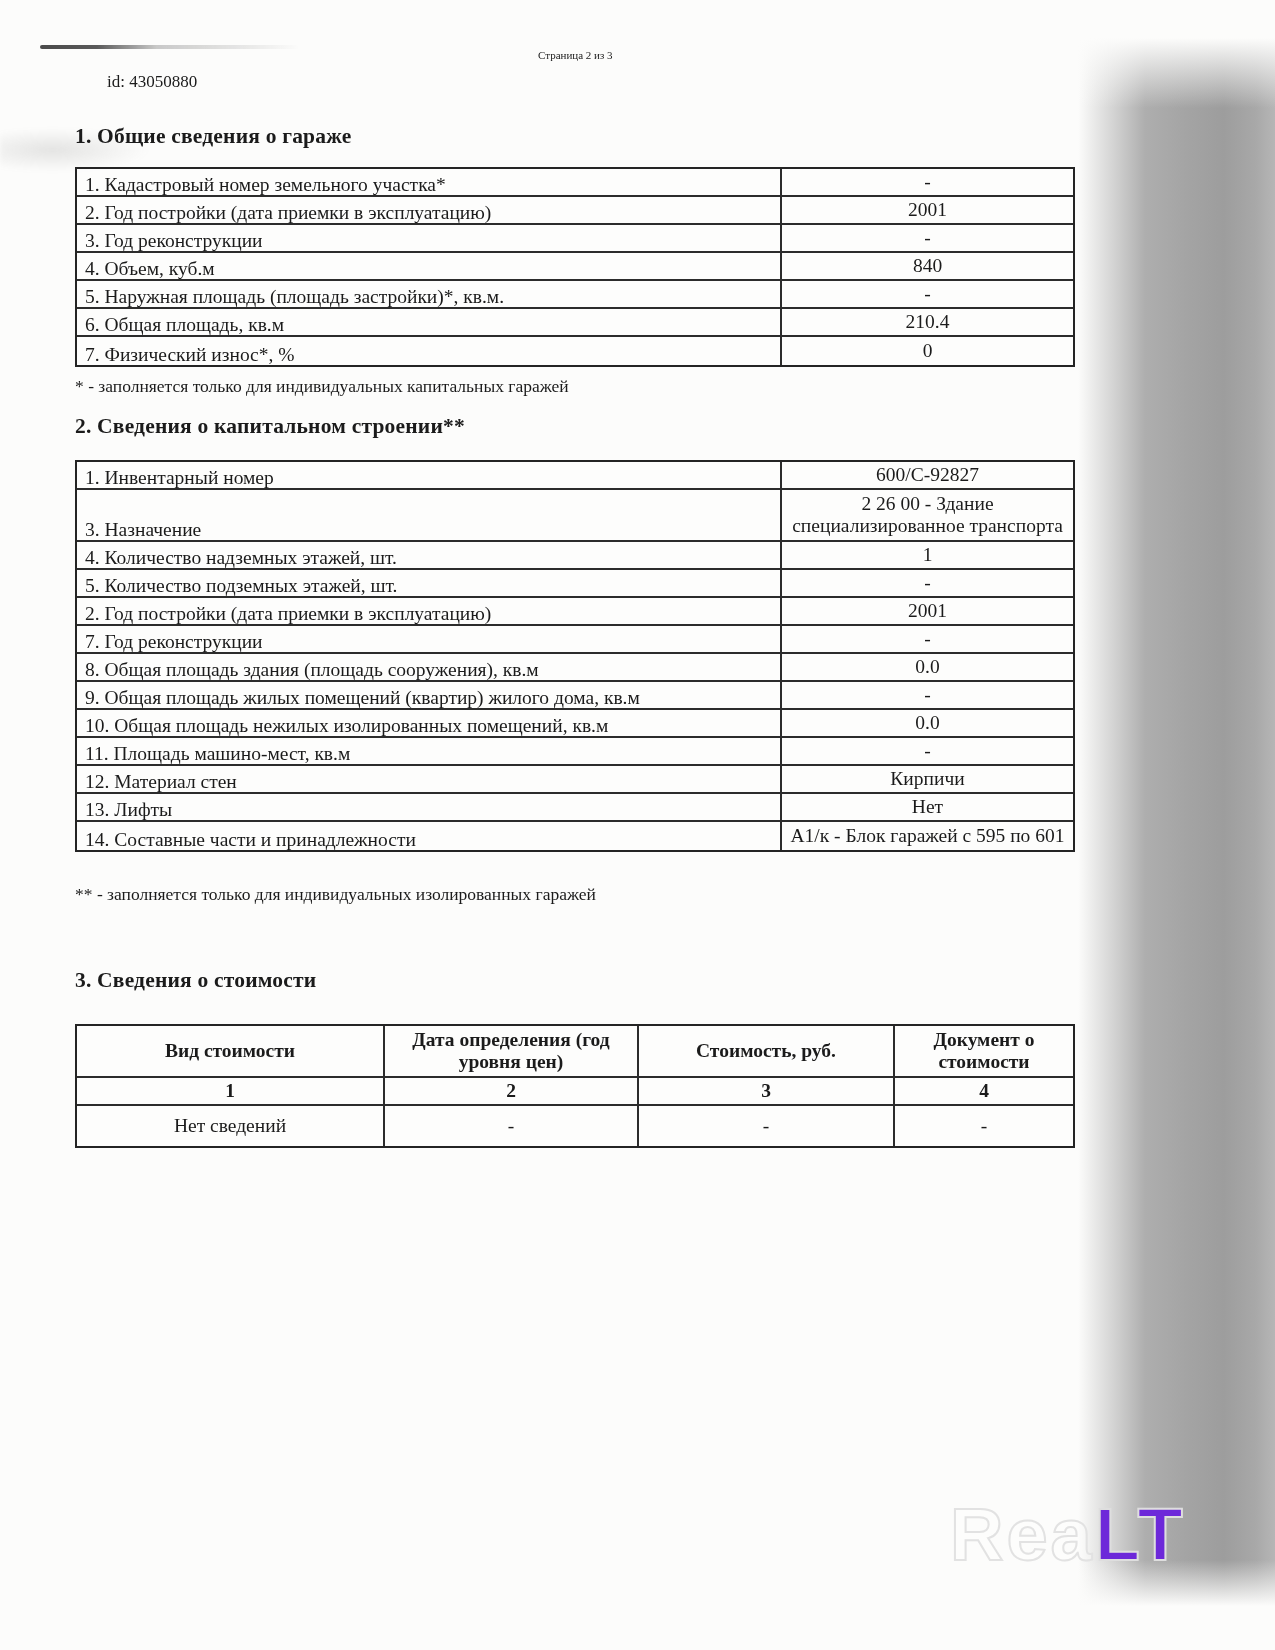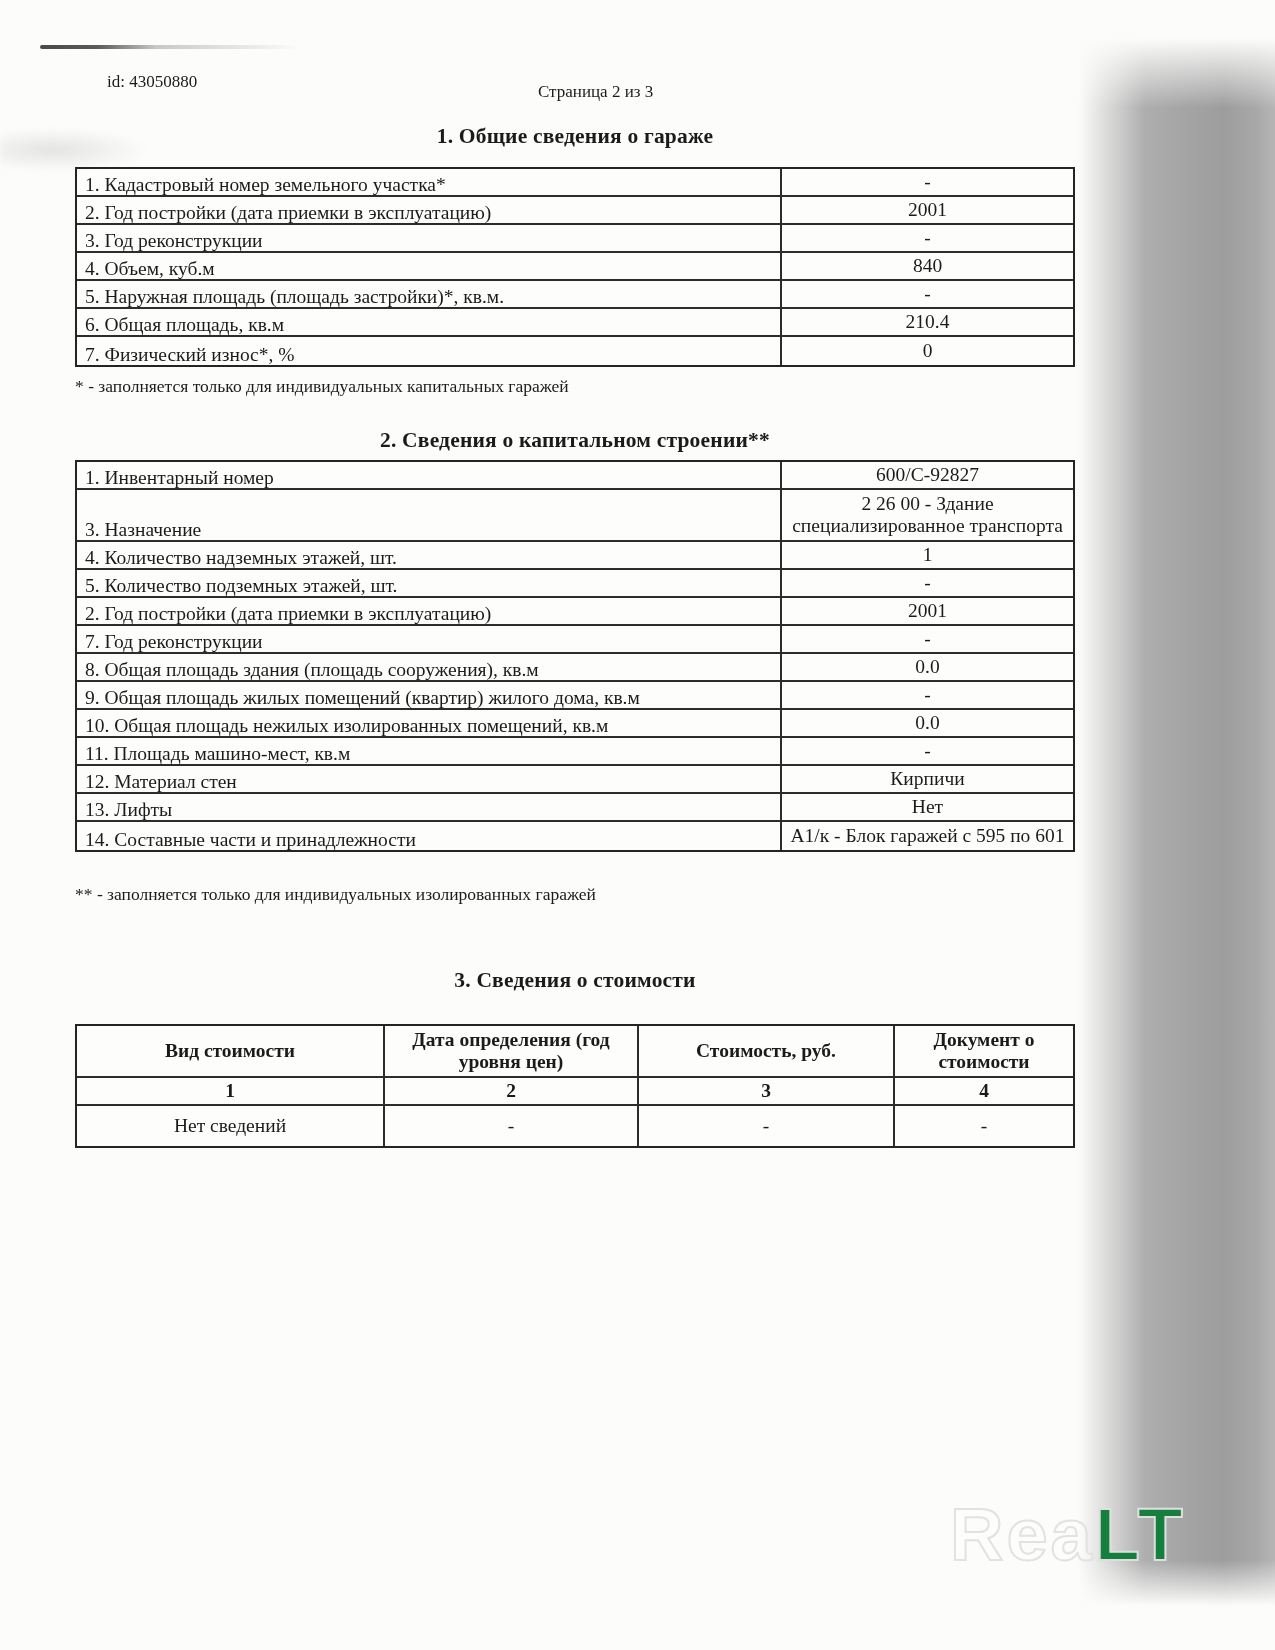--- a/index.html
+++ b/index.html
@@ -36,31 +36,31 @@
     filter:blur(2px);
   }
   
   .watermark{
     position:absolute;left:950px;top:1498px;z-index:2;
     font-family:"Liberation Sans","DejaVu Sans",sans-serif;
     font-weight:bold;font-size:74px;letter-spacing:3px;line-height:1;
     user-select:none;white-space:nowrap;
   }
   .wm-outline{color:rgba(255,255,255,.25);-webkit-text-stroke:2px #e2e2e2;}
-  .wm-solid{color:#15803d;-webkit-text-stroke:2px #dedede;}
+  .wm-solid{color:#6d28d9;-webkit-text-stroke:2px #dedede;}
   
   .doc-id{position:absolute;left:107px;top:72px;font-size:17px;z-index:3;}
-  .page-num{position:absolute;left:538px;top:82px;font-size:17px;z-index:3;}
+  .page-num{position:absolute;left:538px;top:49px;font-size:11px;z-index:3;}
   
   .sec-title{
-    position:absolute;left:75px;width:1000px;text-align:center;z-index:3;
+    position:absolute;left:75px;width:1000px;z-index:3;
     font-weight:bold;font-size:21.5px;letter-spacing:.2px;
   }
   #title1{top:124px;}
-  #title2{top:428px;}
+  #title2{top:414px;}
   #title3{top:968px;}
   .footnote{position:absolute;left:75px;z-index:3;font-size:17.5px;}
   #footnote1{top:376px;}
   #footnote2{top:884px;}
   
   .kv-table{
     position:absolute;left:75px;width:1000px;z-index:3;
     border:2px solid #242424;box-sizing:border-box;background:rgba(255,255,255,.35);
   }
   #table1{top:167px;}

